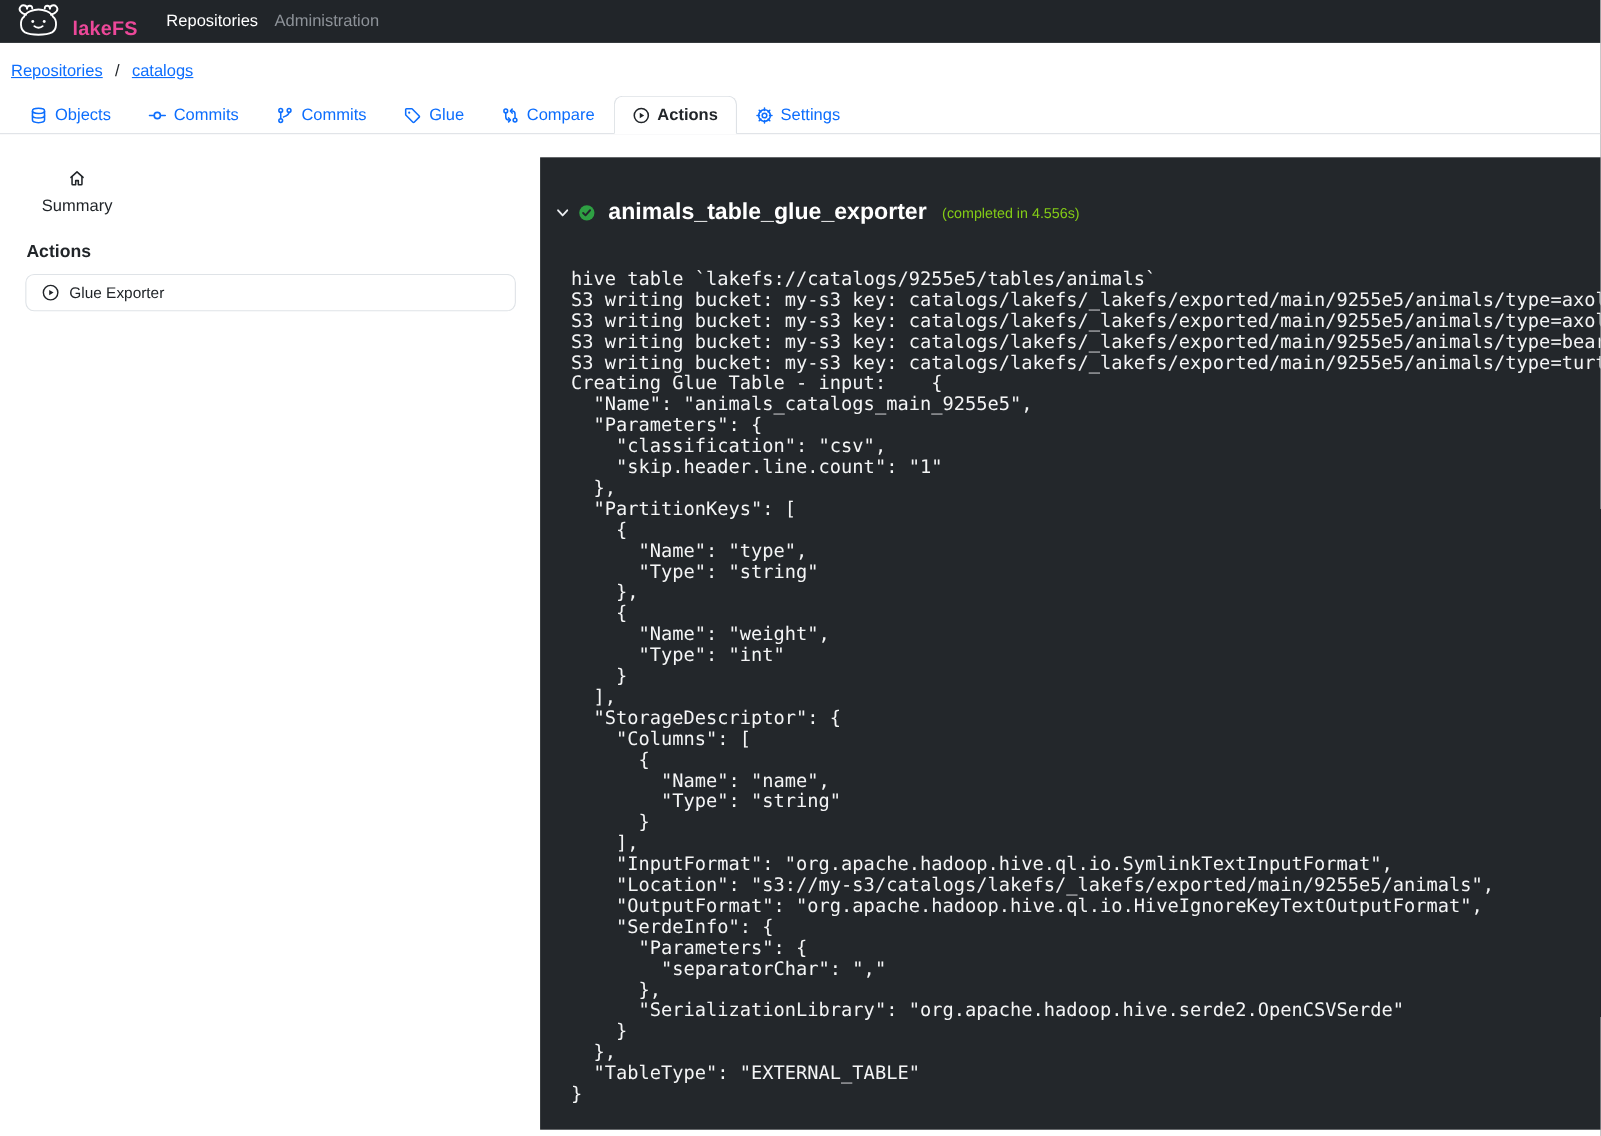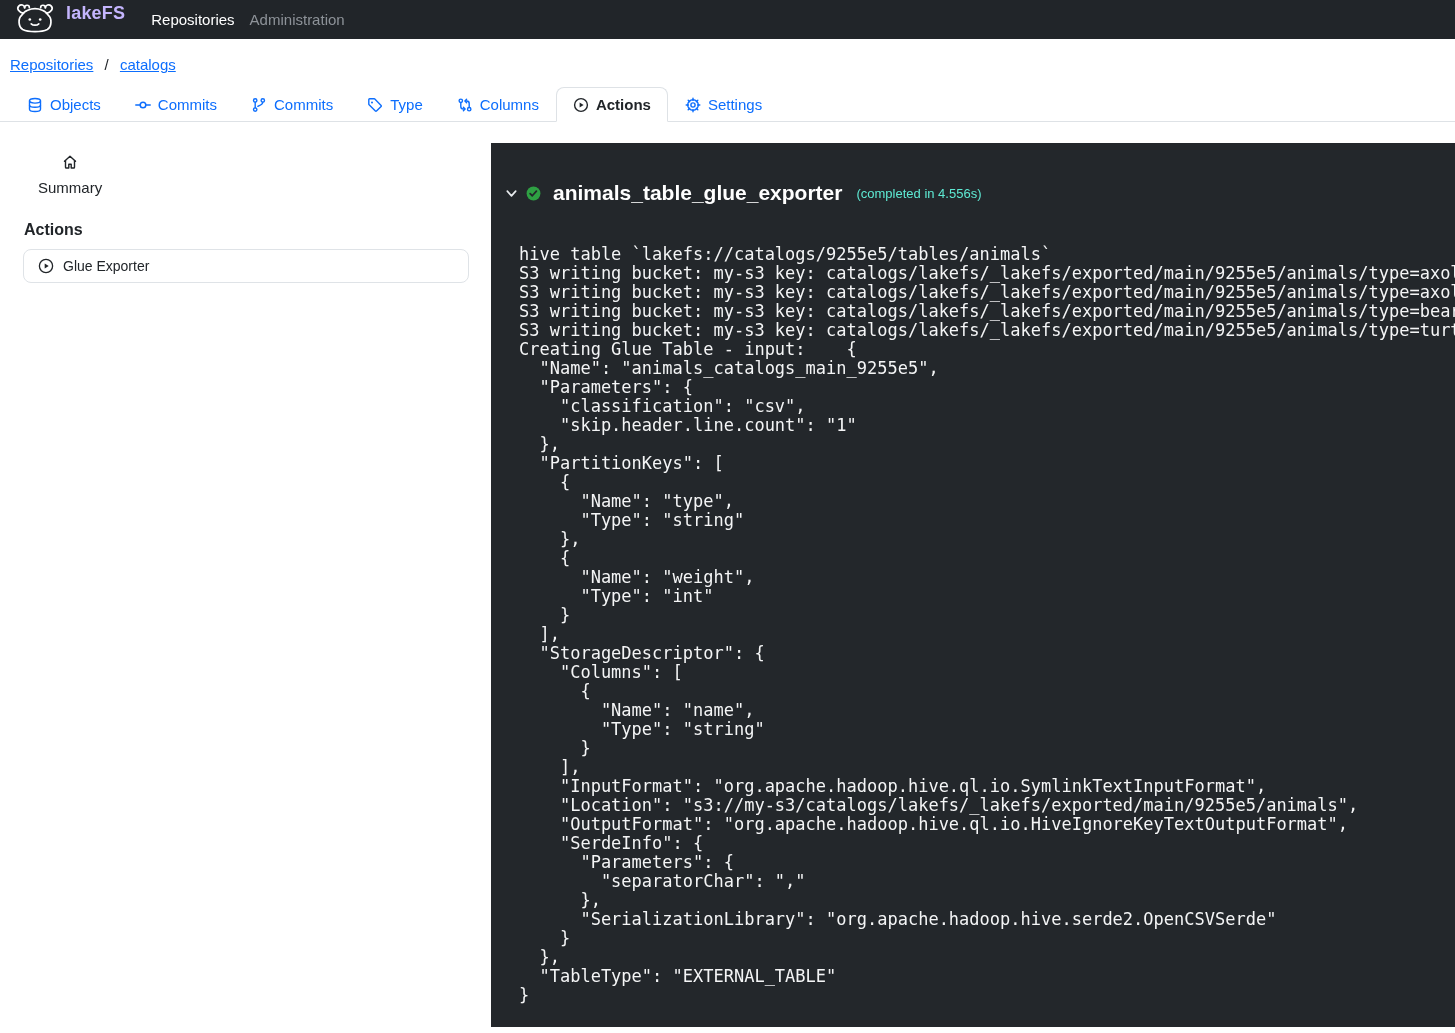--- a/index.html
+++ b/index.html
@@ -1,21 +1,21 @@
 <!DOCTYPE html>
 <html><head>
 <meta charset="utf-8">
 <style>
   * { margin: 0; padding: 0; box-sizing: border-box; }
   html, body { width: 1455px; height: 1033px; overflow: hidden; background: #fff;
     font-family: "Liberation Sans", sans-serif; }
 
   
   .navbar { height: 39px; background: #212529; display: flex; align-items: center; padding: 0 12px; }
-  .brand { display: flex; align-items: flex-start; gap: 8px; color: #c4b5fd; text-decoration: none; cursor: pointer; }
+  .brand { display: flex; align-items: flex-end; gap: 8px; color: #ec4899; text-decoration: none; cursor: pointer; }
   .brand-text { font-size: 18px; font-weight: bold; letter-spacing: .2px; }
   .nav-link { font-size: 15px; color: #fff; text-decoration: none; margin-left: 26px; cursor: pointer; }
   .nav-link.muted { color: #8d9298; margin-left: 15px; }
   .nav-link:first-of-type { margin-left: 36px; }
 
   
   .breadcrumb { margin: 17px 0 0 10px; font-size: 15px; }
   .breadcrumb a { color: #0d6efd; text-decoration: underline; cursor: pointer; }
   .breadcrumb .sep { color: #212529; margin: 0 7px; }
 
@@ -36,21 +36,21 @@
     font-size: 15px; color: #212529; text-decoration: none; cursor: pointer; flex-direction: column; }
   .actions-heading { margin: 22px 0 10px 1px; font-size: 16px; font-weight: bold; color: #212529; }
   .action-item { display: flex; align-items: center; gap: 9px; width: 446px; height: 34px;
     padding: 0 14px; border: 1px solid #dfe3e7; border-radius: 8px; font-size: 14px;
     color: #212529; cursor: pointer; background: #fff; }
 
   
   .run-panel { flex: 1 1 auto; background: #23272b; color: #f8f9fa; min-height: 884px; }
   .run-header { display: flex; align-items: center; gap: 8px; padding: 38px 14px 0 14px; cursor: pointer; }
   .run-title { font-size: 21px; font-weight: bold; color: #fff; margin-left: 4px; }
-  .run-note { font-size: 13px; color: #5eead4; margin-left: 6px; }
+  .run-note { font-size: 13px; color: #84cc16; margin-left: 6px; }
   .check-badge { display: inline-flex; width: 15px; height: 15px; }
   .run-log { margin-top: 40px; padding: 0 16px 20px 28px;
     font-family: "DejaVu Sans Mono", monospace; font-size: 17px; line-height: 19px;
     color: #f4f5f6; white-space: pre; }
 </style>
 </head>
 <body>
 
 <nav class="navbar">
   <a class="brand">
@@ -100,32 +100,32 @@
       <path d="M4.2 5.1v5.8"></path>
       <path d="M11.8 5.1c0 2.6-2.6 3.4-5 4.2"></path>
     </svg>
     <span>Commits</span>
   </a>
   <a class="tab">
     <svg width="16" height="16" viewBox="0 0 16 16" fill="none" stroke="currentColor" stroke-width="1.4" stroke-linejoin="round">
       <path d="M1.8 2.6c0-.4.4-.8.8-.8h4.6c.2 0 .5.1.6.3l6.3 6.3c.3.3.3.8 0 1.1l-4.6 4.6c-.3.3-.8.3-1.1 0L2.1 7.8c-.2-.2-.3-.4-.3-.6V2.6z"></path>
       <circle cx="5" cy="5.4" r="1" fill="currentColor" stroke="none"></circle>
     </svg>
-    <span>Type</span>
+    <span>Glue</span>
   </a>
   <a class="tab">
     <svg width="16" height="16" viewBox="0 0 16 16" fill="none" stroke="currentColor" stroke-width="1.4" stroke-linecap="round" stroke-linejoin="round">
       <circle cx="3.8" cy="3.8" r="1.7"></circle>
       <circle cx="12.2" cy="12.2" r="1.7"></circle>
       <path d="M12.2 10.4V6.6c0-1.6-1-2.6-2.6-2.6H8.3"></path>
       <path d="M9.6 2.2 8 4l1.6 1.8"></path>
       <path d="M3.8 5.6v3.8c0 1.6 1 2.6 2.6 2.6h1.3"></path>
       <path d="M6.4 10.2 8 12l-1.6 1.8"></path>
     </svg>
-    <span>Columns</span>
+    <span>Compare</span>
   </a>
   <a class="tab active">
     <svg width="16" height="16" viewBox="0 0 16 16" fill="none" stroke="currentColor" stroke-width="1.4" stroke-linejoin="round">
       <circle cx="8" cy="8" r="6.4"></circle>
       <path d="M6.6 5.6v4.8L10.6 8z" fill="currentColor" stroke="none"></path>
     </svg>
     <span>Actions</span>
   </a>
   <a class="tab">
     <svg width="16" height="16" viewBox="0 0 16 16" fill="none" stroke="currentColor" stroke-width="1.4" stroke-linecap="round">

